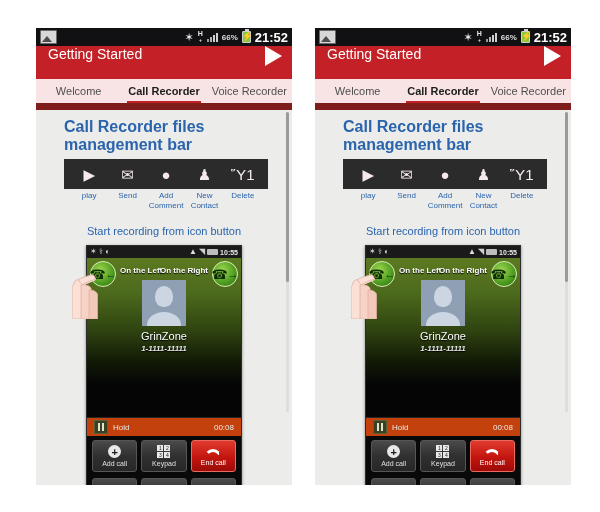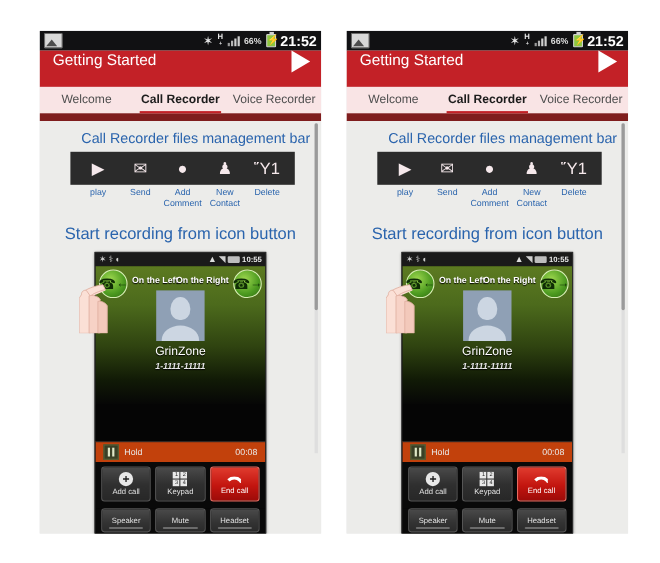--- a/index.html
+++ b/index.html
@@ -170,24 +170,23 @@
     border-radius: 2px;
   }
   .scrolltrack {
     position:absolute;
     right: 3px; top: 2px; width: 3px; height: 300px;
     background: #dedede;
   }
 
   .section-label {
     color: #2a64ad;
-    font-size: 13px;
-    font-weight: normal;
+    font-size: 16px;
+    font-weight: bold;
     padding: 8px 0 5px 28px;
-    text-align: center;
   }
 
   
   .mgmt-bar-wrap { padding: 0 24px 0 28px; }
   .mgmt-bar {
     background: #2b2b2b;
     height: 30px;
     display: flex;
     align-items: center;
     justify-content: space-around;
@@ -210,21 +209,21 @@
   .mgmt-lab {
     color: #2a64ad;
     font-size: 8px;
     text-align: center;
     width: 42px;
     line-height: 10px;
   }
 
   .section-head {
     color: #2a64ad;
-    font-size: 15px;
+    font-size: 11px;
     font-weight: normal;
     text-align: center;
     padding: 14px 0 8px 0;
   }
 
   
   .phone-wrap {
     position: relative;
     margin: 0 auto;
     width: 156px;

